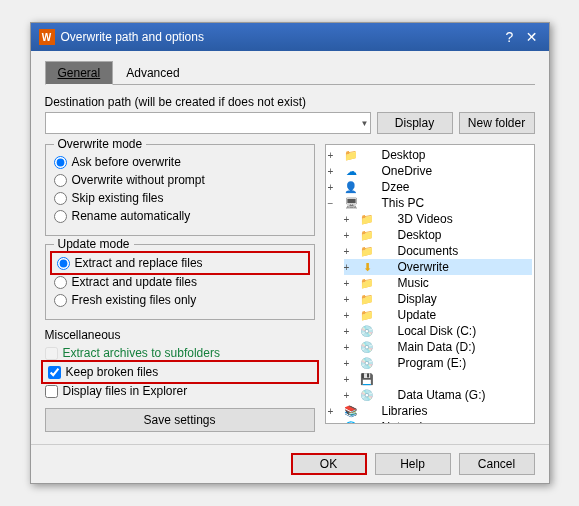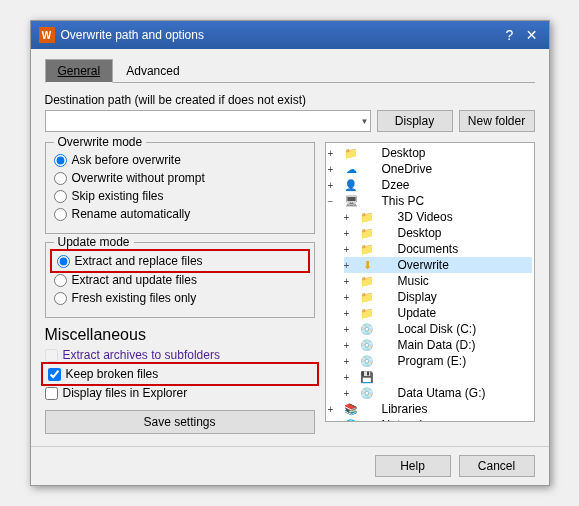--- a/index.html
+++ b/index.html
@@ -190,25 +190,25 @@
     .radio-item.red-outline, .check-item.red-outline {
       outline: 2px solid #cc0000;
       outline-offset: 2px;
       padding: 1px 3px;
     }
 
     .misc-section {
       margin-top: 8px;
     }
     .misc-title {
-      font-size: 16px;
+      font-size: 12px;
       margin-bottom: 4px;
     }
     .check-item.disabled label {
-      color: #4c1d95;
+      color: #15803d;
     }
     .check-item.disabled input {
       opacity: 0.5;
     }
 
     .save-btn-row {
       margin-top: 10px;
     }
 
     .bottom-bar {
@@ -453,16 +453,17 @@
             <span class="tree-icon" style="color:#888">🌐</span>
             <span class="tree-label">Network</span>
           </div>
 
         </div>
       </div>
     </div>
   </div>
 
   <div class="bottom-bar">
+    <button class="btn default">OK</button>
     <button class="btn">Help</button>
     <button class="btn">Cancel</button>
   </div>
 </div>
 
 </body></html>

